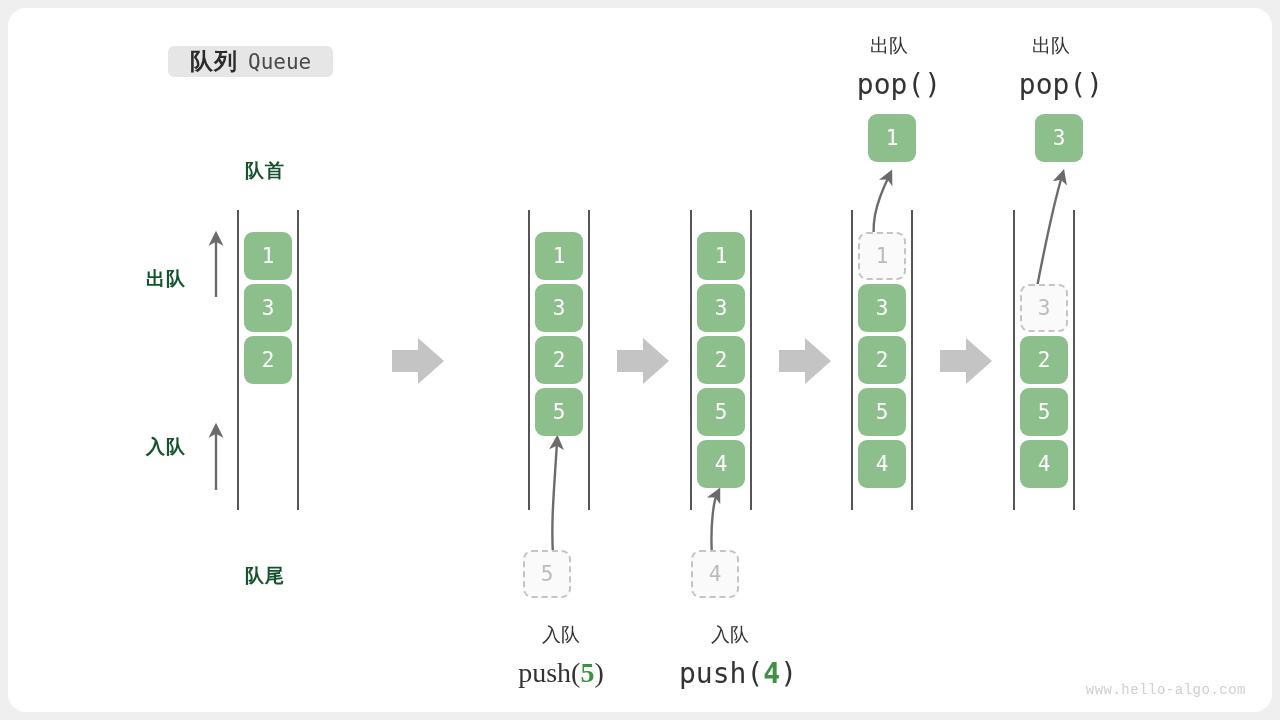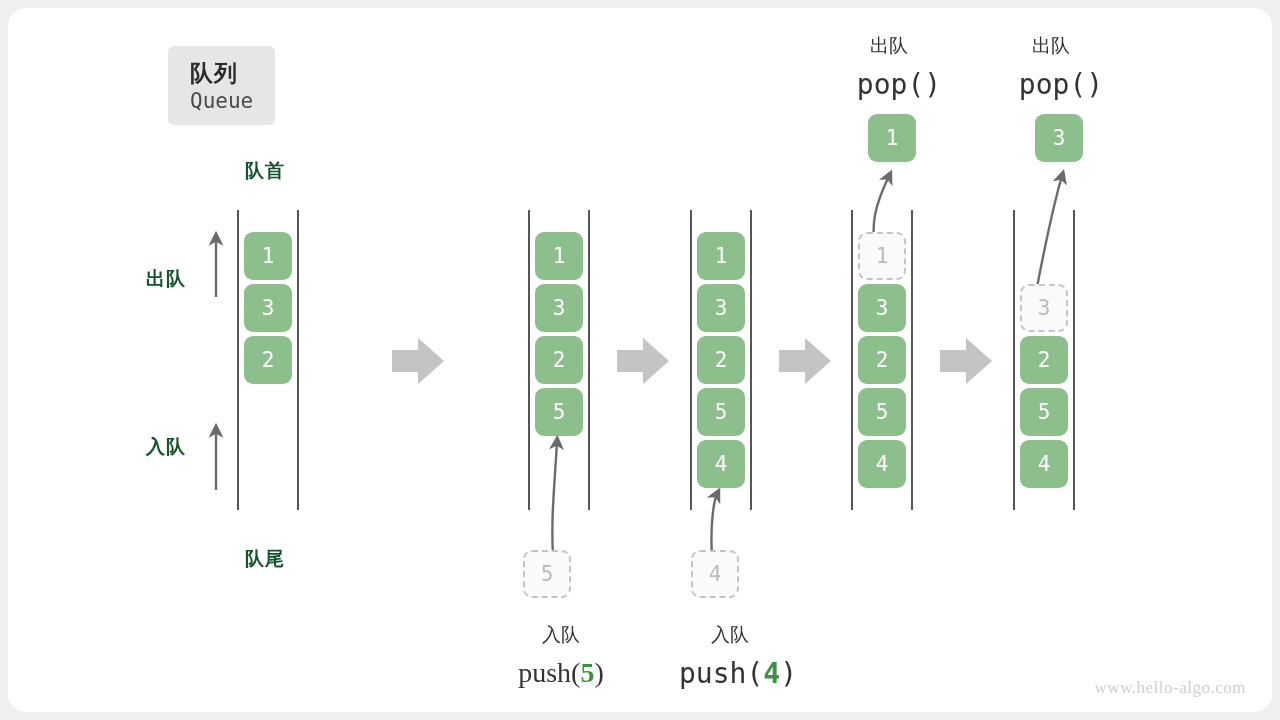--- a/index.html
+++ b/index.html
@@ -27,27 +27,27 @@
     height: 704px;
     background: #ffffff;
     border-radius: 18px;
   }
 
   
   .title-badge {
     position: absolute;
     left: 168px;
     top: 46px;
-    padding: 12px 22px;
+    padding: 0 22px;
     background: #e6e6e6;
     border-radius: 6px;
     display: flex;
     align-items: baseline;
+    gap: 10px;
     white-space: nowrap;
-    flex-direction: column;
   }
   .title-cn {
     font-family: "Liberation Sans", sans-serif;
     font-size: 23px;
     font-weight: bold;
     color: #2b2b2b;
     letter-spacing: 1px;
   }
   .title-en {
     font-family: "DejaVu Sans Mono", monospace;
@@ -165,22 +165,22 @@
     top: 0;
     width: 1280px;
     height: 720px;
     pointer-events: none;
   }
 
   .watermark {
     position: absolute;
     right: 34px;
     bottom: 22px;
-    font-family: Liberation Serif, serif;
-    font-size: 17px;
+    font-family: Liberation Mono, monospace;
+    font-size: 14px;
     color: #cfcfcf;
     letter-spacing: 0.5px;
   }
 </style>
 </head>
 <body>
 
 <div id="canvas">
   <div class="card"></div>
 
@@ -225,21 +225,21 @@
       <path d="M1032,313 C1040,272 1050,216 1062,176" fill="none" stroke="#6b6b6b" stroke-width="2.4" marker-end="url(#thinHead)"></path>
     </g>
   </svg>
 
   <div class="title-badge">
     <span class="title-cn">队列</span>
     <span class="title-en">Queue</span>
   </div>
 
   <div class="lbl lbl-cn-bold center" style="left:265px; top:158px;">队首</div>
-  <div class="lbl lbl-cn-bold center" style="left:265px; top:546px;">队尾</div>
+  <div class="lbl lbl-cn-bold center" style="left:265px; top:563px;">队尾</div>
   <div class="lbl lbl-cn-bold" style="left:146px; top:266px;">出队</div>
   <div class="lbl lbl-cn-bold" style="left:146px; top:434px;">入队</div>
 
   <div class="panel" style="left:237px;">
     <div class="rail left"></div>
     <div class="rail right"></div>
     <div class="slot filled" style="top:22px;">1</div>
     <div class="slot filled" style="top:74px;">3</div>
     <div class="slot filled" style="top:126px;">2</div>
   </div>

